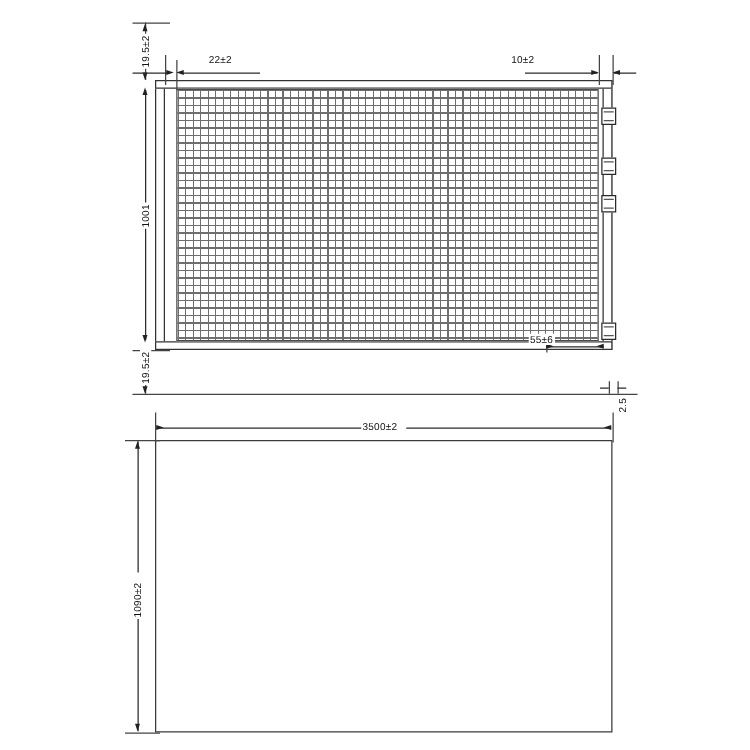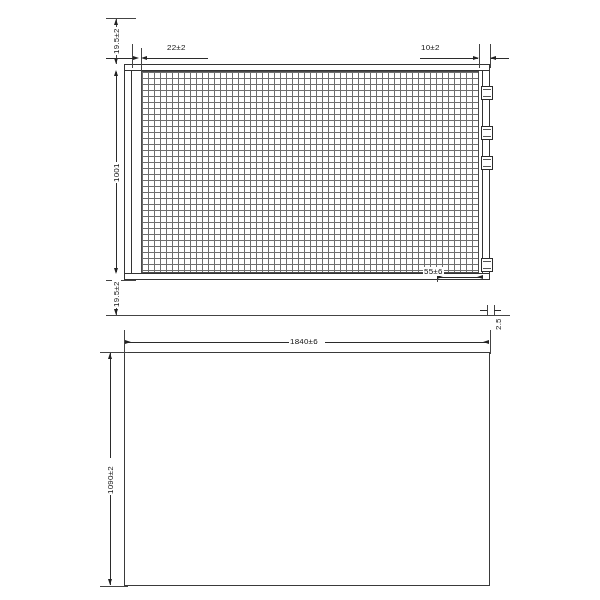--- a/index.html
+++ b/index.html
@@ -165,21 +165,21 @@
   <div class="arrow right" style="left:133px; top:55.5px;"></div>
   <div class="arrow left" style="left:141px; top:55.5px;"></div>
   <div class="dimtext" style="left:166px; top:43px;">22±2</div>
 
   <div class="vline ext" style="left:479px; top:44px; height:24px;"></div>
   <div class="vline ext" style="left:490px; top:44px; height:24px;"></div>
   <div class="hline" style="left:420px; top:58px; width:58px;"></div>
   <div class="hline" style="left:491px; top:58px; width:18px;"></div>
   <div class="arrow right" style="left:473px; top:55.5px;"></div>
   <div class="arrow left" style="left:490px; top:55.5px;"></div>
-  <div class="dimtext" style="left:420px; top:43px;">10±2</div>
+  <div class="dimtext" style="left:408px; top:43px;">10±2</div>
 
   <div class="vline" style="left:116px; top:72px; height:200px;"></div>
   <div class="arrow up" style="left:113.5px; top:70px;"></div>
   <div class="arrow down" style="left:113.5px; top:268px;"></div>
   <div class="dimtext vert" style="left:112px; top:183px;">1001</div>
 
   <div class="hline ext" style="left:106px; top:280px; width:30px;"></div>
   <div class="hline ext" style="left:106px; top:315px; width:404px;"></div>
   <div class="vline ext" style="left:116px; top:280px; height:35px;"></div>
   <div class="arrow up" style="left:113.5px; top:281px;"></div>
@@ -199,21 +199,21 @@
   <div class="dimtext vert" style="left:494px; top:331px;">2.5</div>
 
   <div class="sheet-rect" style="left:124px; top:352px; width:366px; height:234px;"></div>
 
   <div class="vline ext" style="left:124px; top:330px; height:24px;"></div>
   <div class="vline ext" style="left:490px; top:330px; height:24px;"></div>
   <div class="hline" style="left:125px; top:342px; width:165px;"></div>
   <div class="hline" style="left:325px; top:342px; width:164px;"></div>
   <div class="arrow right" style="left:125px; top:339.5px;"></div>
   <div class="arrow left" style="left:483px; top:339.5px;"></div>
-  <div class="dimtext" style="left:289px; top:337px;">1840±6</div>
+  <div class="dimtext" style="left:289px; top:337px;">3500±2</div>
 
   <div class="hline ext" style="left:100px; top:352px; width:28px;"></div>
   <div class="hline ext" style="left:100px; top:586px; width:28px;"></div>
   <div class="vline" style="left:110px; top:353px; height:105px;"></div>
   <div class="vline" style="left:110px; top:495px; height:90px;"></div>
   <div class="arrow up" style="left:107.5px; top:353px;"></div>
   <div class="arrow down" style="left:107.5px; top:579px;"></div>
   <div class="dimtext vert" style="left:106px; top:495px;">1090±2</div>
 
 </div>

